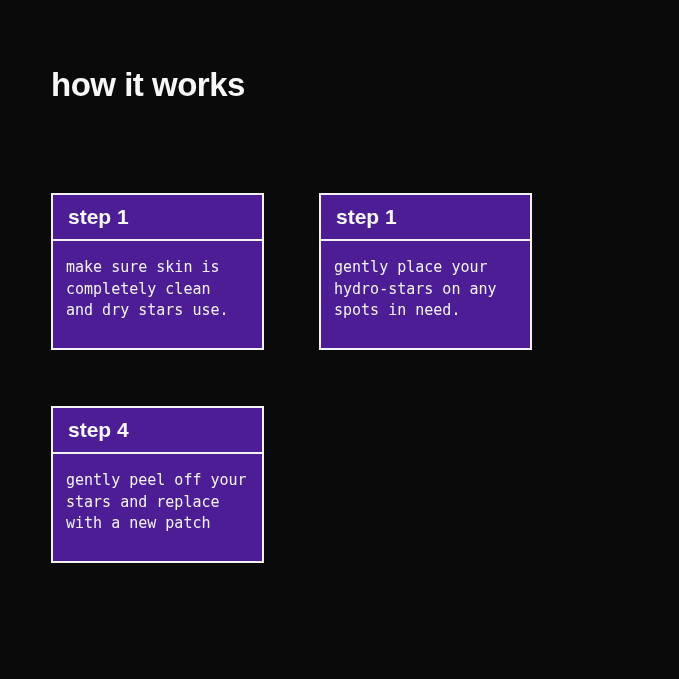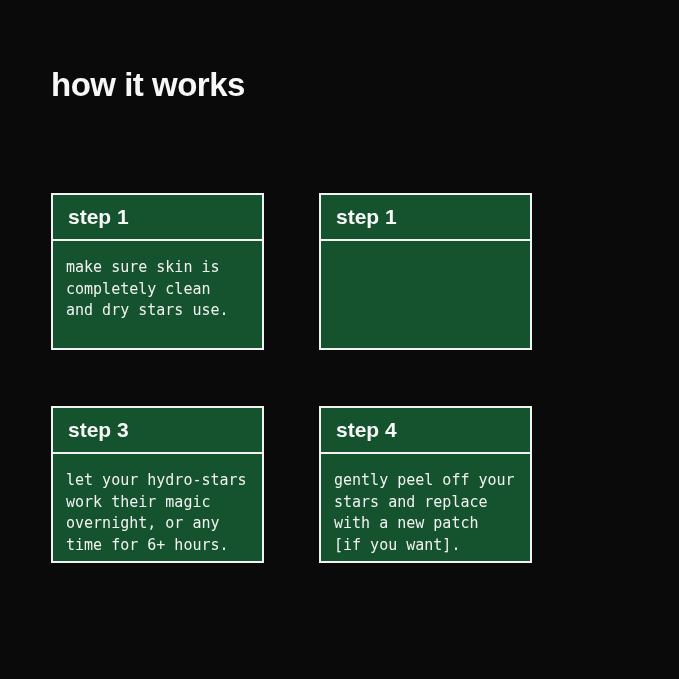--- a/index.html
+++ b/index.html
@@ -34,21 +34,21 @@
     column-gap: 55px;
     row-gap: 56px;
   }
   .card {
     width: 213px;
     height: 157px;
     box-sizing: border-box;
     border: 2px solid #f2f2f2;
     display: flex;
     flex-direction: column;
-    background: #14532d;
+    background: #4c1d95;
   }
   .card-header {
     flex: 0 0 auto;
     height: 46px;
     box-sizing: border-box;
     border-bottom: 2px solid #f2f2f2;
     display: flex;
     align-items: center;
     padding: 0 15px;
   }
@@ -85,40 +85,33 @@
         <div class="body-line">make sure skin is</div>
         <div class="body-line">completely clean</div>
         <div class="body-line">and dry stars use.</div>
       </div>
     </section>
 
     <section class="card">
       <div class="card-header">
         <span class="step-label">step 1</span>
       </div>
+      <div class="card-body">
+        <div class="body-line">gently place your</div>
+        <div class="body-line">hydro-stars on any</div>
+        <div class="body-line">spots in need.</div>
+      </div>
     </section>
 
-    <section class="card">
-      <div class="card-header">
-        <span class="step-label">step 3</span>
-      </div>
-      <div class="card-body">
-        <div class="body-line">let your hydro-stars</div>
-        <div class="body-line">work their magic</div>
-        <div class="body-line">overnight, or any</div>
-        <div class="body-line">time for 6+ hours.</div>
-      </div>
-    </section>
 
     <section class="card">
       <div class="card-header">
         <span class="step-label">step 4</span>
       </div>
       <div class="card-body">
         <div class="body-line">gently peel off your</div>
         <div class="body-line">stars and replace</div>
         <div class="body-line">with a new patch</div>
-        <div class="body-line">[if you want].</div>
       </div>
     </section>
 
   </div>
 </div>
 
 </body></html>

